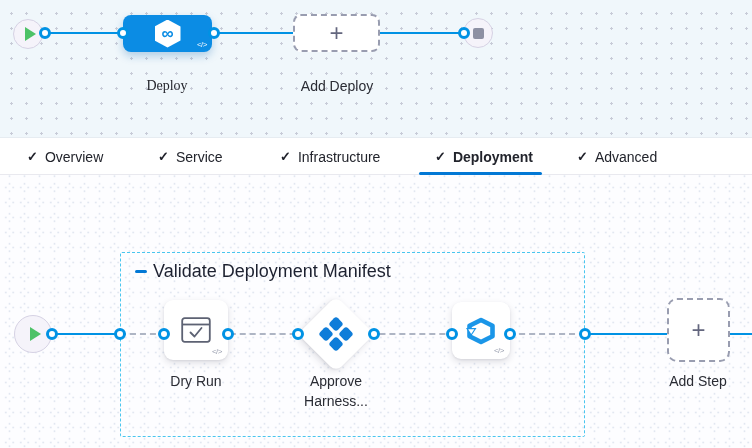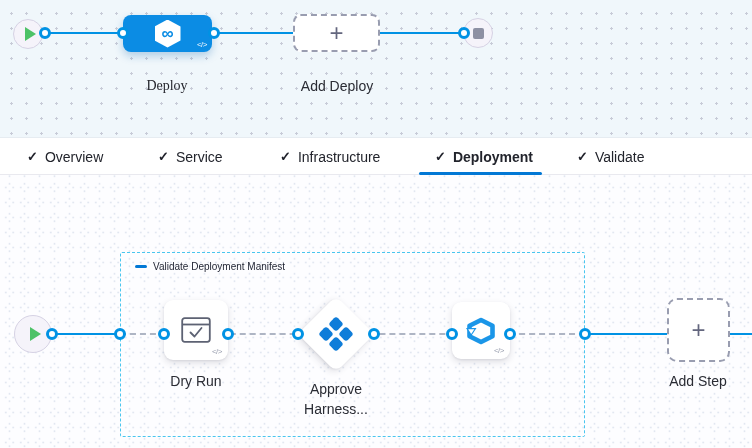--- a/index.html
+++ b/index.html
@@ -81,21 +81,21 @@
   .tab-underline { position:absolute; left:419px; bottom:-1px; width:123px; height:3px;
     background:#0278d5; border-radius:3px; z-index:6; }
 
   
   .step-group {
     position:absolute; left:120px; top:77px; width:465px; height:185px;
     border:1.5px dashed #49c6ef; border-radius:2px; z-index:1;
   }
   .group-head { position:absolute; left:14px; top:8px; display:flex; align-items:center; gap:6px; }
   .collapse-bar { width:12px; height:3px; background:#0278d5; border-radius:2px; }
-  .group-title { font-size:10px; color:#1d2130; }
+  .group-title { font-size:18px; color:#1d2130; }
 
   .step-card {
     position:absolute; background:#ffffff; border-radius:9px; z-index:3;
     box-shadow:0 3px 7px rgba(40,41,61,0.14), 0 1px 2px rgba(40,41,61,0.08);
     display:flex; align-items:center; justify-content:center;
   }
   .step-dryrun  { left:164px; top:125px; width:64px; height:60px; }
   .step-rolling { left:452px; top:127px; width:58px; height:57px; }
   .step-diamond {
     position:absolute; left:309px; top:132px; width:54px; height:54px;
@@ -153,21 +153,21 @@
     <button class="tab" style="left:280px;">
       <span class="check">✓</span>
       <span>Infrastructure</span>
     </button>
     <button class="tab active" style="left:435px;">
       <span class="check">✓</span>
       <span>Deployment</span>
     </button>
     <button class="tab" style="left:577px;">
       <span class="check">✓</span>
-      <span>Validate</span>
+      <span>Advanced</span>
     </button>
     <div class="tab-underline"></div>
   </div>
 
   <div class="canvas-bottom">
 
     <div class="conn solid" style="left:52px;  top:158px; width:68px;"></div>
     <div class="conn dashed" style="left:120px; top:158px; width:465px;"></div>
     <div class="conn solid" style="left:585px; top:158px; width:82px;"></div>
     <div class="conn solid" style="left:730px; top:158px; width:22px;"></div>
@@ -205,21 +205,21 @@
             <rect x="12.5" y="2.5" width="11" height="11" rx="3" transform="rotate(45 18 8)"></rect>
             <rect x="2.5" y="12.5" width="11" height="11" rx="3" transform="rotate(45 8 18)"></rect>
             <rect x="22.5" y="12.5" width="11" height="11" rx="3" transform="rotate(45 28 18)"></rect>
             <rect x="12.5" y="22.5" width="11" height="11" rx="3" transform="rotate(45 18 28)"></rect>
           </g>
         </svg>
       </div>
     </div>
     <div class="node" style="left:292px; top:153px;"></div>
     <div class="node" style="left:368px; top:153px;"></div>
-    <div class="graph-label" style="left:297px; top:196px; width:78px;margin-top:8px;">Approve Harness...</div>
+    <div class="graph-label" style="left:297px; top:196px; width:78px;">Approve Harness...</div>
 
     <div class="step-card step-rolling">
       <svg width="32" height="28" viewBox="0 0 32 28">
         <path d="M16 3 L27.5 8.8 V19.2 L16 25 L4.5 19.2 V8.8 Z" fill="none" stroke="#1b96e8" stroke-width="4.6" stroke-linejoin="round"></path>
         <polygon points="1,11 11.5,11 6.2,19" fill="#1b96e8"></polygon>
         <polygon points="3.2,12.2 9.4,12.2 6.2,17" fill="#ffffff"></polygon>
       </svg>
       <span class="code-badge on-white">&lt;/&gt;</span>
     </div>
     <div class="node" style="left:446px; top:153px;"></div>

